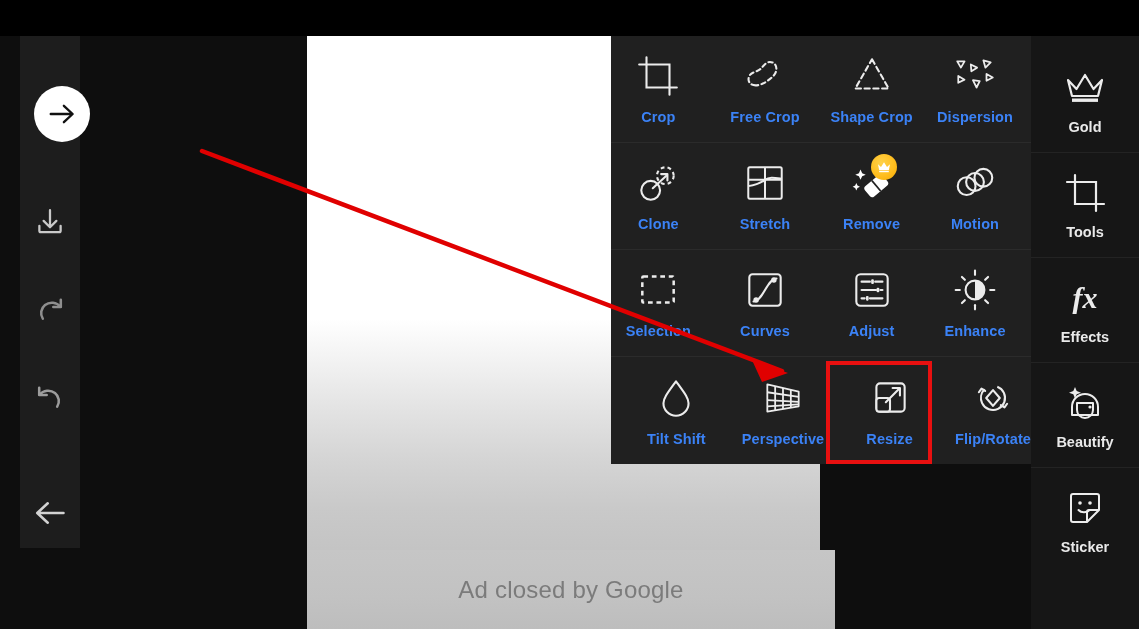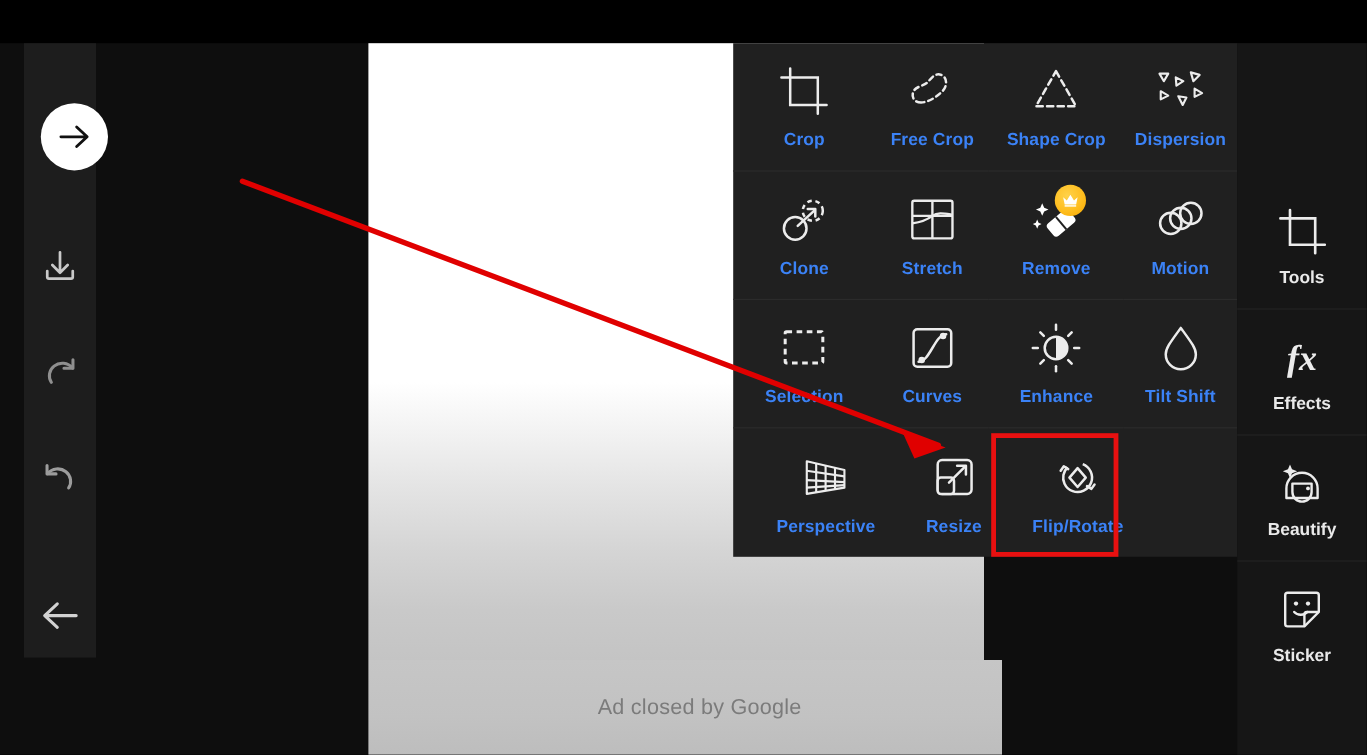--- a/index.html
+++ b/index.html
@@ -39,21 +39,21 @@
     background:linear-gradient(to bottom, #ffffff 0%, #ffffff 55%,
                 #f4f4f4 62%, #e4e4e4 72%, #d5d5d5 82%, #c9c9c9 92%, #c4c4c4 100%);
   }
   .canvas-bottom {
     position:absolute; left:307px; top:550px; width:528px; height:79px;
     background:linear-gradient(to bottom, #c6c6c6 0%, #c2c2c2 60%, #bdbdbd 100%);
   }
   .ad-label {
     position:absolute; left:0; top:0; width:528px; height:79px;
     display:flex; align-items:center; justify-content:center;
-    color:#7b7b7b; font-size:18px; letter-spacing:0.2px;margin-left:12px;
+    color:#7b7b7b; font-size:24px; letter-spacing:0.2px;
   }
 
   
   .tools-panel {
     position:absolute; left:611px; top:36px; width:420px; height:428px;
     background:#202020;
     display:grid;
     grid-template-columns:repeat(4, 1fr);
     grid-template-rows:repeat(4, 1fr);
   }
@@ -248,20 +248,39 @@
     <div class="tool-cell">
       <svg class="tool-ico" viewBox="0 0 44 44">
         <rect x="7" y="7" width="30" height="30" rx="3" fill="none" stroke="#ececec" stroke-width="2"></rect>
         <path d="M11 33 C 20 33, 24 11, 33 11" fill="none" stroke="#ececec" stroke-width="2" stroke-linecap="round"></path>
         <circle cx="13.5" cy="31.5" r="2.6" fill="#ececec"></circle>
         <circle cx="30.5" cy="12.5" r="2.6" fill="#ececec"></circle>
       </svg>
       <span class="tool-lbl">Curves</span>
     </div>
 
+    <div class="tool-cell">
+      <svg class="tool-ico" viewBox="0 0 44 44">
+        <rect x="7" y="7" width="30" height="30" rx="4" fill="none" stroke="#ececec" stroke-width="2"></rect>
+        <g stroke="#ececec" stroke-width="2" stroke-linecap="round">
+          <path d="M12 14h8"></path>
+            <path d="M25 14h7"></path>
+          <path d="M12 22h14"></path>
+            <path d="M30 22h2"></path>
+          <path d="M12 30h3"></path>
+            <path d="M20 30h12"></path>
+        </g>
+        <g fill="#ececec">
+          <rect x="21.2" y="11.8" width="2.6" height="4.4" rx="1"></rect>
+          <rect x="26.4" y="19.8" width="2.6" height="4.4" rx="1"></rect>
+          <rect x="16.2" y="27.8" width="2.6" height="4.4" rx="1"></rect>
+        </g>
+      </svg>
+      <span class="tool-lbl">Adjust</span>
+    </div>
 
     <div class="tool-cell">
       <svg class="tool-ico" viewBox="0 0 44 44">
         <circle cx="22" cy="22" r="9" fill="none" stroke="#ececec" stroke-width="2"></circle>
         <path d="M22 13a9 9 0 010 18z" fill="#ececec"></path>
         <g stroke="#ececec" stroke-width="2" stroke-linecap="round">
           <path d="M22 3.5v4"></path>
             <path d="M22 36.5v4"></path>
           <path d="M3.5 22h4"></path>
             <path d="M36.5 22h4"></path>
@@ -310,20 +329,27 @@
         <path d="M22 14.5 L28.5 22 L22 29.5 L15.5 22 Z" fill="none" stroke="#ececec" stroke-width="2" stroke-linejoin="round"></path>
         <path d="M8.5 16.5l2.5-3.5 3.5 2.2" fill="none" stroke="#ececec" stroke-width="2" stroke-linecap="round" stroke-linejoin="round"></path>
         <path d="M35.5 27.5l-2.5 3.5-3.5-2.2" fill="none" stroke="#ececec" stroke-width="2" stroke-linecap="round" stroke-linejoin="round"></path>
       </svg>
       <span class="tool-lbl">Flip/Rotate</span>
     </div>
   </div>
 
   <div class="right-rail">
 
+    <div class="rail-item" style="top:12px">
+      <svg class="rail-ico" viewBox="0 0 44 44">
+        <path d="M5 14 L13.5 23 L22 9 L30.5 23 L39 14 L35 30 L9 30 Z" fill="none" stroke="#ececec" stroke-width="2.2" stroke-linejoin="round"></path>
+        <rect x="9" y="32.5" width="26" height="3.4" fill="#ececec"></rect>
+      </svg>
+      <span class="rail-lbl">Gold</span>
+    </div>
 
     <div class="rail-item" style="top:117px">
       <svg class="rail-ico" viewBox="0 0 44 44">
         <g fill="none" stroke="#ececec" stroke-width="2.2" stroke-linecap="round">
           <path d="M12 4v29h29"></path>
             <path d="M4 11h29v29"></path>
         </g>
       </svg>
       <span class="rail-lbl">Tools</span>
     </div>

